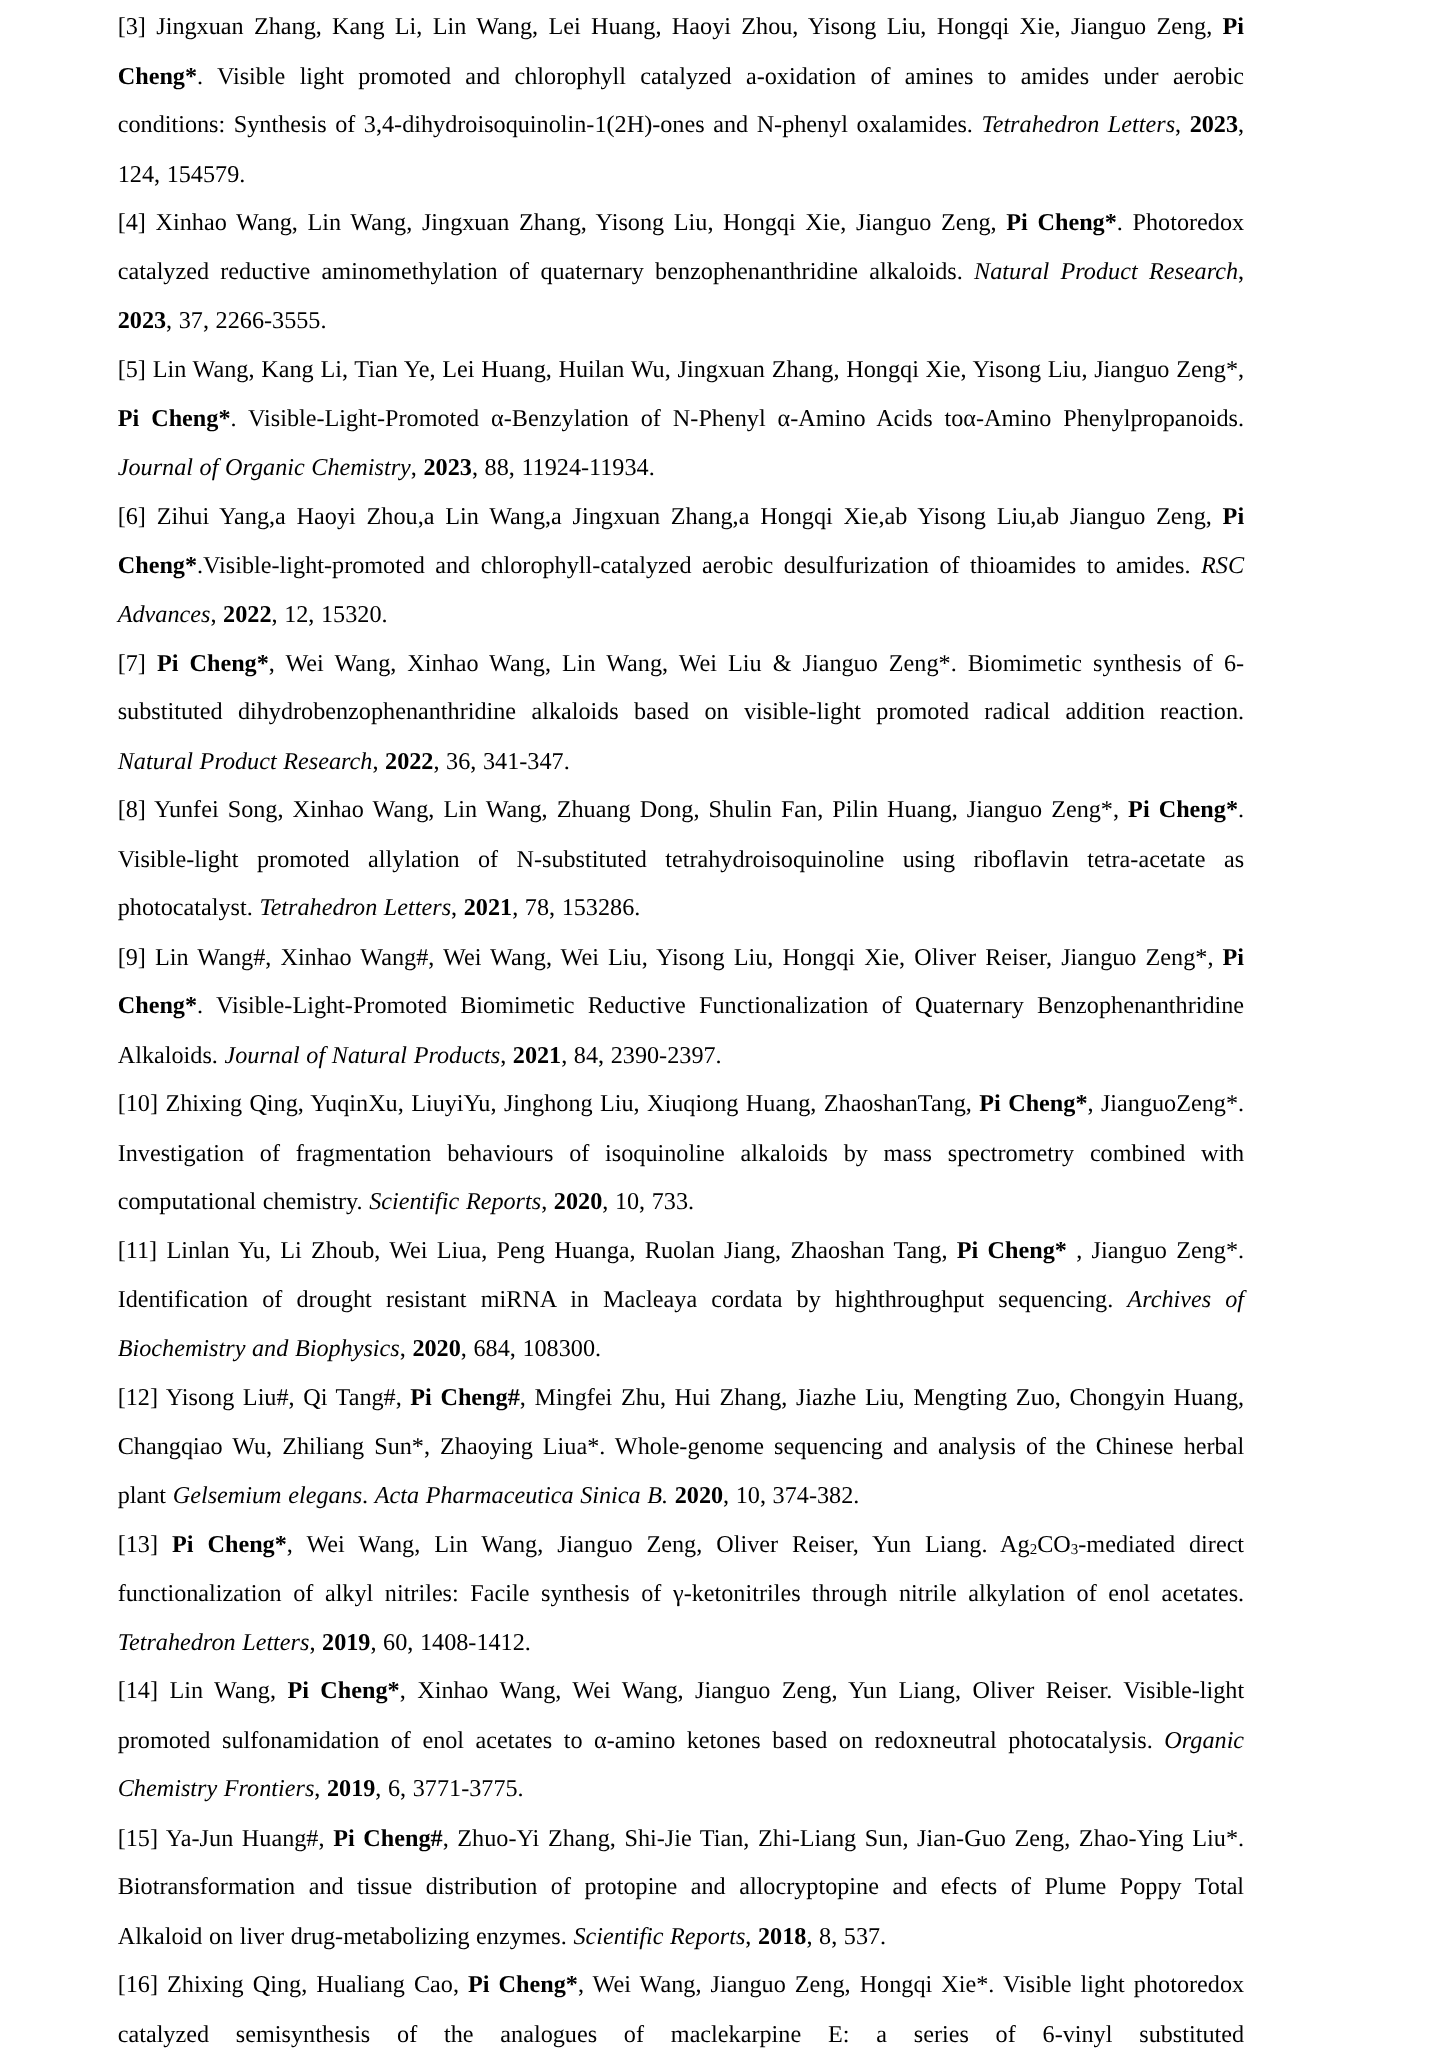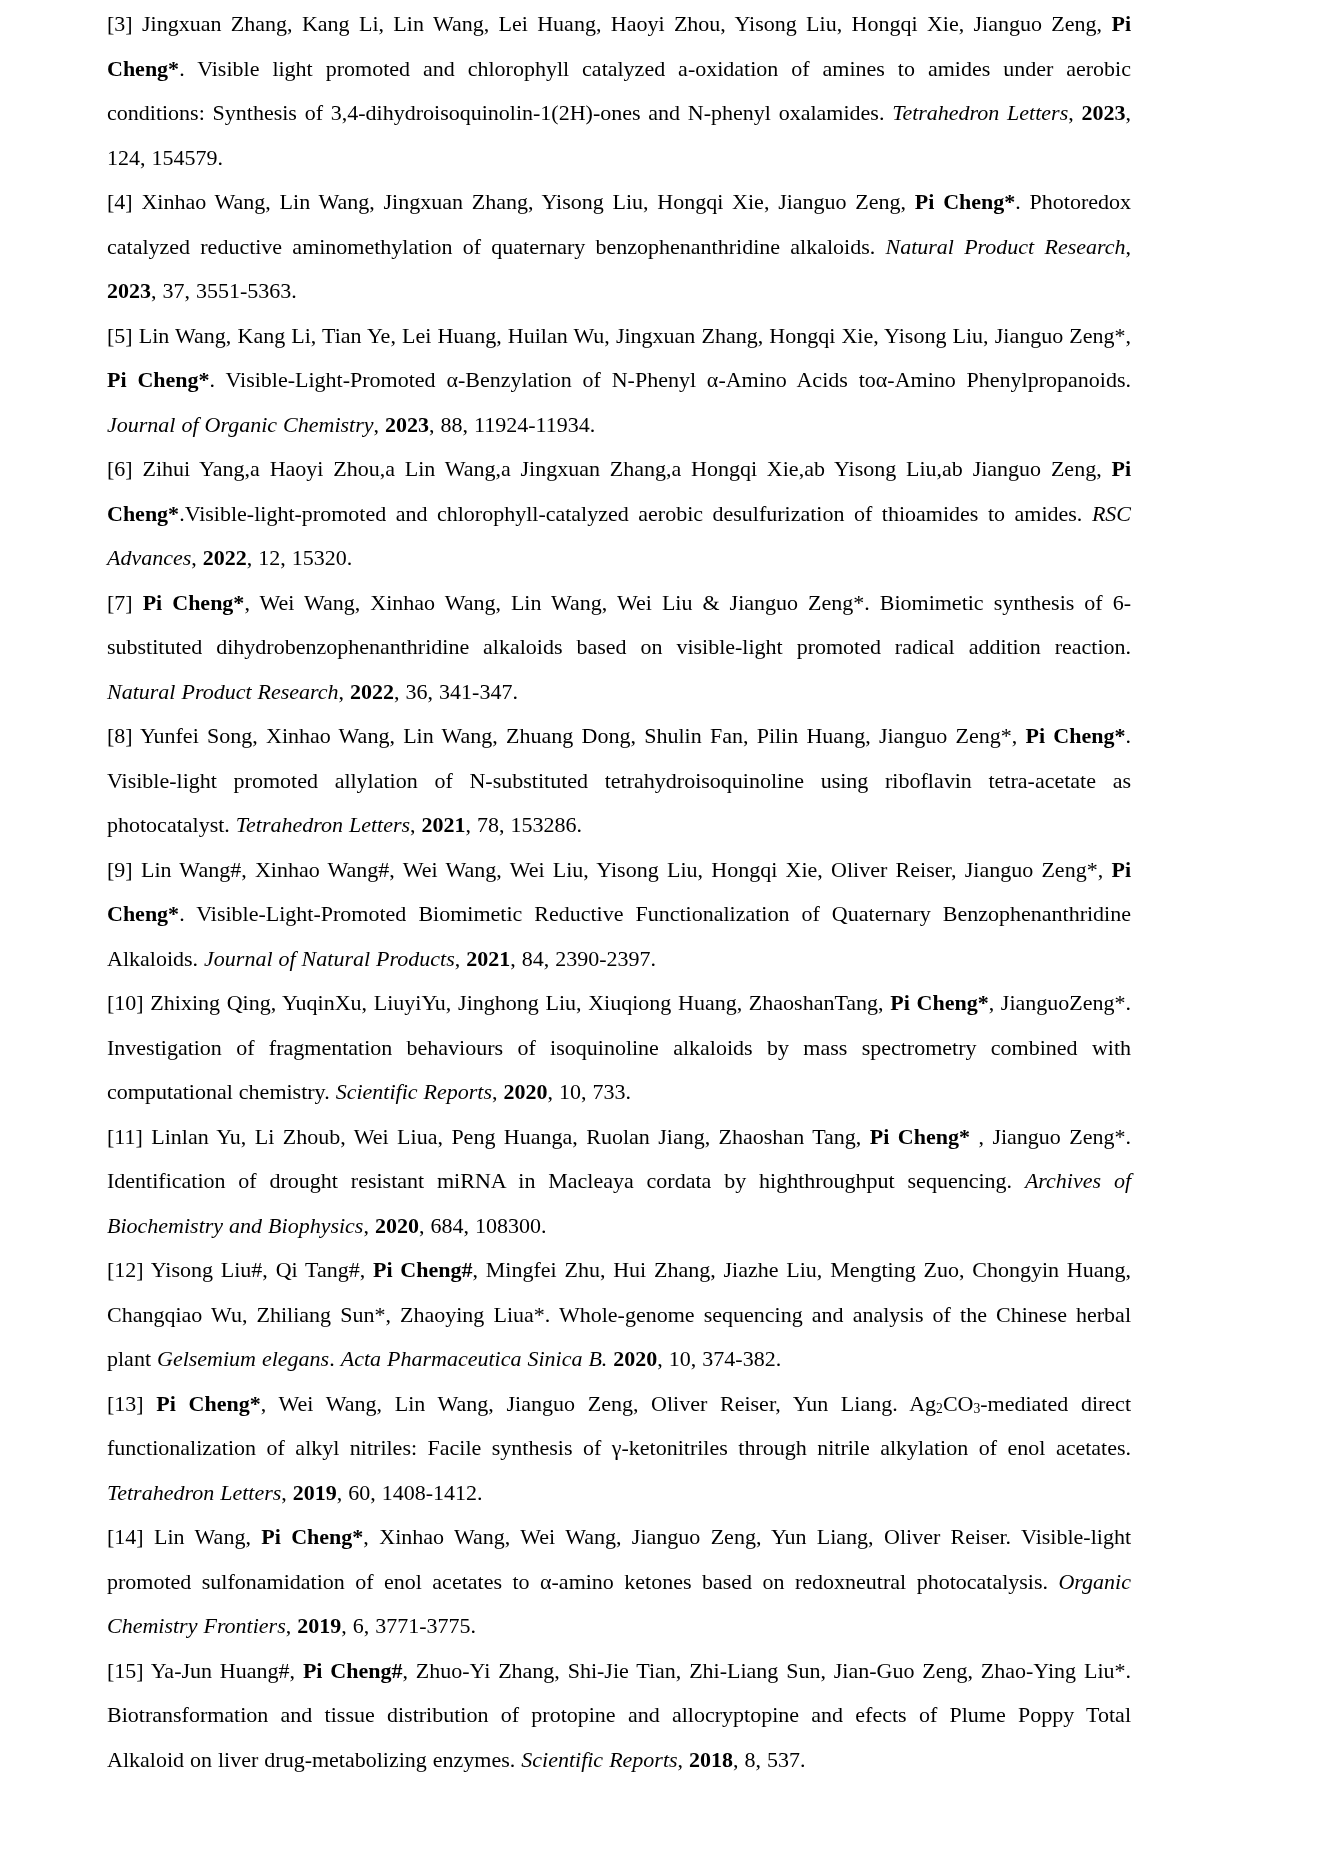--- a/index.html
+++ b/index.html
@@ -43,26 +43,27 @@
     text-align-last: justify;
     -moz-text-align-last: justify;
   }
 </style>
 </head>
 <body>
 
 <div class="page">
   <div>
       <p class="ref"><span>[3] </span><span>Jingxuan Zhang, Kang Li, Lin Wang, Lei Huang, Haoyi Zhou, Yisong Liu, Hongqi Xie, Jianguo Zeng, </span><span class="b">Pi Cheng*</span><span>. Visible light promoted and chlorophyll catalyzed a-oxidation of amines to amides under aerobic conditions: Synthesis of 3,4-dihydroisoquinolin-1(2H)-ones and N-phenyl oxalamides. </span><span class="i">Tetrahedron Letters</span><span>, </span><span class="b">2023</span><span>, 124, 154579.</span></p>
-      <p class="ref"><span>[4] </span><span>Xinhao Wang, Lin Wang, Jingxuan Zhang, Yisong Liu, Hongqi Xie, Jianguo Zeng, </span><span class="b">Pi Cheng*</span><span>. Photoredox catalyzed reductive aminomethylation of quaternary benzophenanthridine alkaloids. </span><span class="i">Natural Product Research</span><span>, </span><span class="b">2023</span><span>, 37, 3551-5363.</span></p>
+      <p class="ref"><span>[4] </span><span>Xinhao Wang, Lin Wang, Jingxuan Zhang, Yisong Liu, Hongqi Xie, Jianguo Zeng, </span><span class="b">Pi Cheng*</span><span>. Photoredox catalyzed reductive aminomethylation of quaternary benzophenanthridine alkaloids. </span><span class="i">Natural Product Research</span><span>, </span><span class="b">2023</span><span>, 37, 2266-3555.</span></p>
       <p class="ref"><span>[5] </span><span>Lin Wang, Kang Li, Tian Ye, Lei Huang, Huilan Wu, Jingxuan Zhang, Hongqi Xie, Yisong Liu, Jianguo Zeng*, </span><span class="b">Pi Cheng*</span><span>. Visible-Light-Promoted α-Benzylation of N-Phenyl α-Amino Acids toα-Amino Phenylpropanoids. </span><span class="i">Journal of Organic Chemistry</span><span>, </span><span class="b">2023</span><span>, 88, 11924-11934.</span></p>
       <p class="ref"><span>[6] </span><span>Zihui Yang,a Haoyi Zhou,a Lin Wang,a Jingxuan Zhang,a Hongqi Xie,ab Yisong Liu,ab Jianguo Zeng, </span><span class="b">Pi Cheng*</span><span>.Visible-light-promoted and chlorophyll-catalyzed aerobic desulfurization of thioamides to amides. </span><span class="i">RSC Advances</span><span>, </span><span class="b">2022</span><span>, 12, 15320.</span></p>
       <p class="ref"><span>[7] </span><span class="b">Pi Cheng*</span><span>, Wei Wang, Xinhao Wang, Lin Wang, Wei Liu &amp; Jianguo Zeng*. Biomimetic synthesis of 6-substituted dihydrobenzophenanthridine alkaloids based on visible-light promoted radical addition reaction. </span><span class="i">Natural Product Research</span><span>, </span><span class="b">2022</span><span>, 36, 341-347.</span></p>
       <p class="ref"><span>[8] </span><span>Yunfei Song, Xinhao Wang, Lin Wang, Zhuang Dong, Shulin Fan, Pilin Huang, Jianguo Zeng*, </span><span class="b">Pi Cheng*</span><span>. Visible-light promoted allylation of N-substituted tetrahydroisoquinoline using riboflavin tetra-acetate as photocatalyst. </span><span class="i">Tetrahedron Letters</span><span>, </span><span class="b">2021</span><span>, 78, 153286.</span></p>
       <p class="ref"><span>[9] </span><span>Lin Wang#, Xinhao Wang#, Wei Wang, Wei Liu, Yisong Liu, Hongqi Xie, Oliver Reiser, Jianguo Zeng*, </span><span class="b">Pi Cheng*</span><span>. Visible-Light-Promoted Biomimetic Reductive Functionalization of Quaternary Benzophenanthridine Alkaloids. </span><span class="i">Journal of Natural Products</span><span>, </span><span class="b">2021</span><span>, 84, 2390-2397.</span></p>
       <p class="ref"><span>[10] </span><span>Zhixing Qing, YuqinXu, LiuyiYu, Jinghong Liu, Xiuqiong Huang, ZhaoshanTang, </span><span class="b">Pi Cheng*</span><span>, JianguoZeng*. Investigation of fragmentation behaviours of isoquinoline alkaloids by mass spectrometry combined with computational chemistry. </span><span class="i">Scientific Reports</span><span>, </span><span class="b">2020</span><span>, 10, 733.</span></p>
       <p class="ref"><span>[11] </span><span>Linlan Yu, Li Zhoub, Wei Liua, Peng Huanga, Ruolan Jiang, Zhaoshan Tang, </span><span class="b">Pi Cheng*</span><span> , Jianguo Zeng*. Identification of drought resistant miRNA in Macleaya cordata by highthroughput sequencing. </span><span class="i">Archives of Biochemistry and Biophysics</span><span>, </span><span class="b">2020</span><span>, 684, 108300.</span></p>
       <p class="ref"><span>[12] </span><span>Yisong Liu#, Qi Tang#, </span><span class="b">Pi Cheng#</span><span>, Mingfei Zhu, Hui Zhang, Jiazhe Liu, Mengting Zuo, Chongyin Huang, Changqiao Wu, Zhiliang Sun*, Zhaoying Liua*. Whole-genome sequencing and analysis of the Chinese herbal plant </span><span class="i">Gelsemium elegans</span><span>. </span><span class="i">Acta Pharmaceutica Sinica B.</span><span> </span><span class="b">2020</span><span>, 10, 374-382.</span></p>
       <p class="ref"><span>[13] </span><span class="b">Pi Cheng*</span><span>, Wei Wang, Lin Wang, Jianguo Zeng, Oliver Reiser, Yun Liang. Ag</span><sub>2</sub><span>CO</span><sub>3</sub><span>-mediated direct functionalization of alkyl nitriles: Facile synthesis of γ-ketonitriles through nitrile alkylation of enol acetates. </span><span class="i">Tetrahedron Letters</span><span>, </span><span class="b">2019</span><span>, 60, 1408-1412.</span></p>
       <p class="ref"><span>[14] </span><span>Lin Wang, </span><span class="b">Pi Cheng*</span><span>, Xinhao Wang, Wei Wang, Jianguo Zeng, Yun Liang, Oliver Reiser. Visible-light promoted sulfonamidation of enol acetates to α-amino ketones based on redoxneutral photocatalysis. </span><span class="i">Organic Chemistry Frontiers</span><span>, </span><span class="b">2019</span><span>, 6, 3771-3775.</span></p>
       <p class="ref"><span>[15] </span><span>Ya-Jun Huang#, </span><span class="b">Pi Cheng#</span><span>, Zhuo-Yi Zhang, Shi-Jie Tian, Zhi-Liang Sun, Jian-Guo Zeng, Zhao-Ying Liu*. Biotransformation and tissue distribution of protopine and allocryptopine and efects of Plume Poppy Total Alkaloid on liver drug-metabolizing enzymes. </span><span class="i">Scientific Reports</span><span>, </span><span class="b">2018</span><span>, 8, 537.</span></p>
+      <p class="ref continued"><span>[16] </span><span>Zhixing Qing, Hualiang Cao, </span><span class="b">Pi Cheng*</span><span>, Wei Wang, Jianguo Zeng, Hongqi Xie*. Visible light photoredox catalyzed semisynthesis of the analogues of maclekarpine E: a series of 6-vinyl substituted</span></p>
     </div>
 </div>
 
 </body></html>

